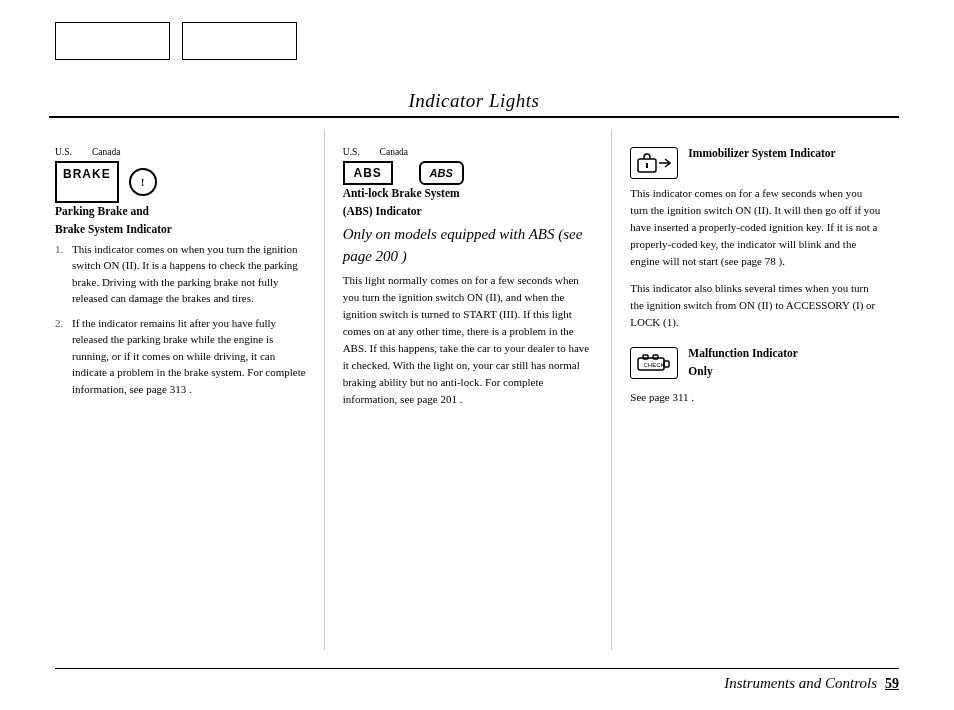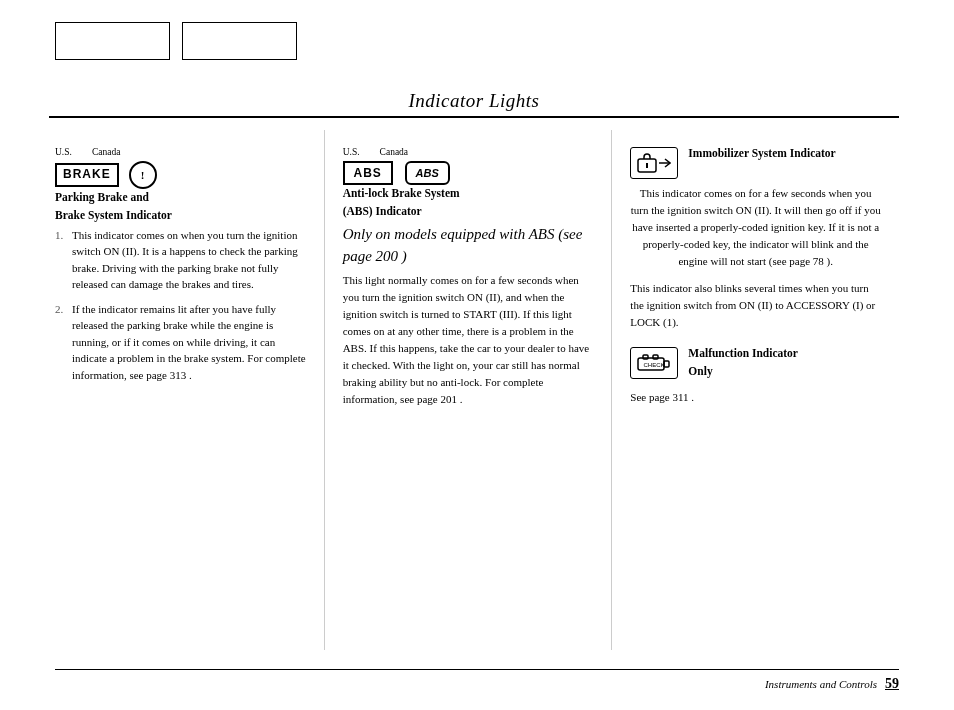--- a/index.html
+++ b/index.html
@@ -82,30 +82,30 @@
       align-items: center;
     }
     .label-row {
       font-size: 9.5px;
       display: flex;
       gap: 20px;
       margin-bottom: 2px;
     }
     .brake-box {
       display: inline-flex;
-      align-items: flex-end;
+      align-items: flex-start;
       justify-content: center;
       border: 2px solid #000;
       padding: 2px 6px;
       font-size: 12px;
       font-weight: bold;
       font-family: Arial, sans-serif;
       letter-spacing: 1px;
       min-width: 50px;
-      height: 24px;
+      height: 42px;
     }
     .canada-circle {
       display: inline-flex;
       align-items: center;
       justify-content: center;
       border: 2px solid #000;
       border-radius: 50%;
       width: 28px;
       height: 28px;
       font-size: 14px;
@@ -207,21 +207,21 @@
       bottom: 18px;
       left: 55px;
       right: 55px;
       display: flex;
       justify-content: flex-end;
       align-items: center;
       border-top: 1px solid #000;
       padding-top: 6px;
     }
     .footer-text {
-      font-size: 11px;
+      font-size: 15px;
       font-style: italic;
     }
     .footer-page {
       font-size: 14px;
       font-weight: bold;
       margin-left: 8px;
       font-style: normal;
       text-decoration: underline;
     }
 
@@ -277,21 +277,21 @@
     </ol>
   </div>
 
   <div class="col" style="padding-left:18px;">
     <div class="indicator-icons">
       <div>
         <div class="label-row">
           <span>U.S.</span>
           <span>Canada</span>
         </div>
-        <div style="display:flex; gap:12px; align-items:center;">
+        <div style="display:flex; gap:26px; align-items:center;">
           <div class="abs-box">
             <span>ABS</span>
           </div>
           <div class="abs-canada">
             <span style="font-style:italic; font-weight:bold;">ABS</span>
           </div>
         </div>
       </div>
     </div>
     <div class="section-heading">
@@ -315,21 +315,21 @@
           <line x1="22" y1="10" x2="33" y2="10" stroke="#000" stroke-width="1.5"></line>
           <polyline points="28,6 33,10 28,14" fill="none" stroke="#000" stroke-width="1.5"></polyline>
         </svg>
       </div>
       <div class="icon-text-block">
         <div class="section-heading">
           <span>Immobilizer System Indicator</span>
         </div>
       </div>
     </div>
-    <p class="spacer-para" style="margin-bottom:10px; line-height:1.55;text-align:center;">This indicator comes on for a few seconds when you turn the ignition switch ON (II). It will then go off if you have inserted a properly-coded ignition key. If it is not a properly-coded key, the indicator will blink and the engine will not start (see page&nbsp;78&nbsp;).</p>
+    <p class="spacer-para" style="margin-bottom:10px; line-height:1.55;">This indicator comes on for a few seconds when you turn the ignition switch ON (II). It will then go off if you have inserted a properly-coded ignition key. If it is not a properly-coded key, the indicator will blink and the engine will not start (see page&nbsp;78&nbsp;).</p>
     <p class="spacer-para" style="margin-bottom:14px; line-height:1.55;">This indicator also blinks several times when you turn the ignition switch from ON (II) to ACCESSORY (I) or LOCK (1).</p>
 
     <div class="icon-section">
       <div class="check-icon-box">
 
         <svg width="38" height="22" viewBox="0 0 38 22">
 
           <rect x="3" y="6" width="26" height="12" rx="2" fill="none" stroke="#000" stroke-width="1.5"></rect>
           <rect x="29" y="9" width="5" height="6" rx="1" fill="none" stroke="#000" stroke-width="1.5"></rect>
           <rect x="8" y="3" width="5" height="4" rx="1" fill="none" stroke="#000" stroke-width="1.5"></rect>

